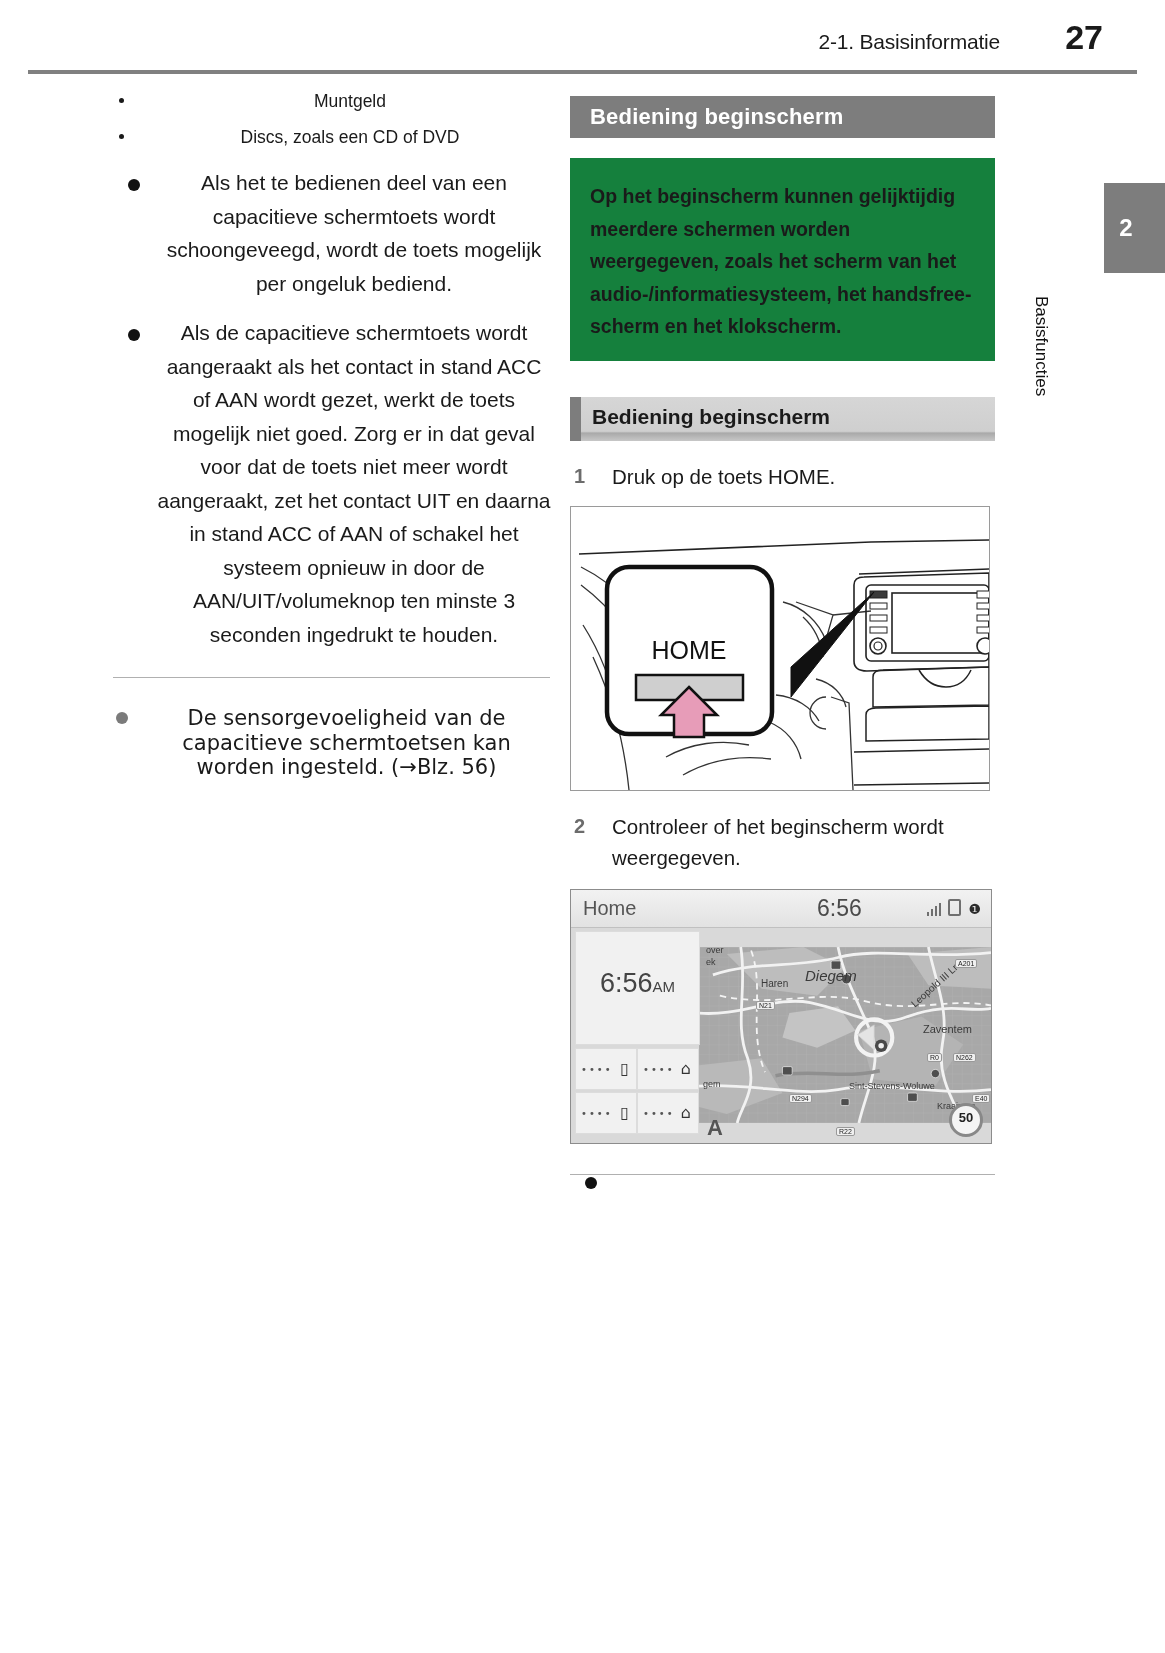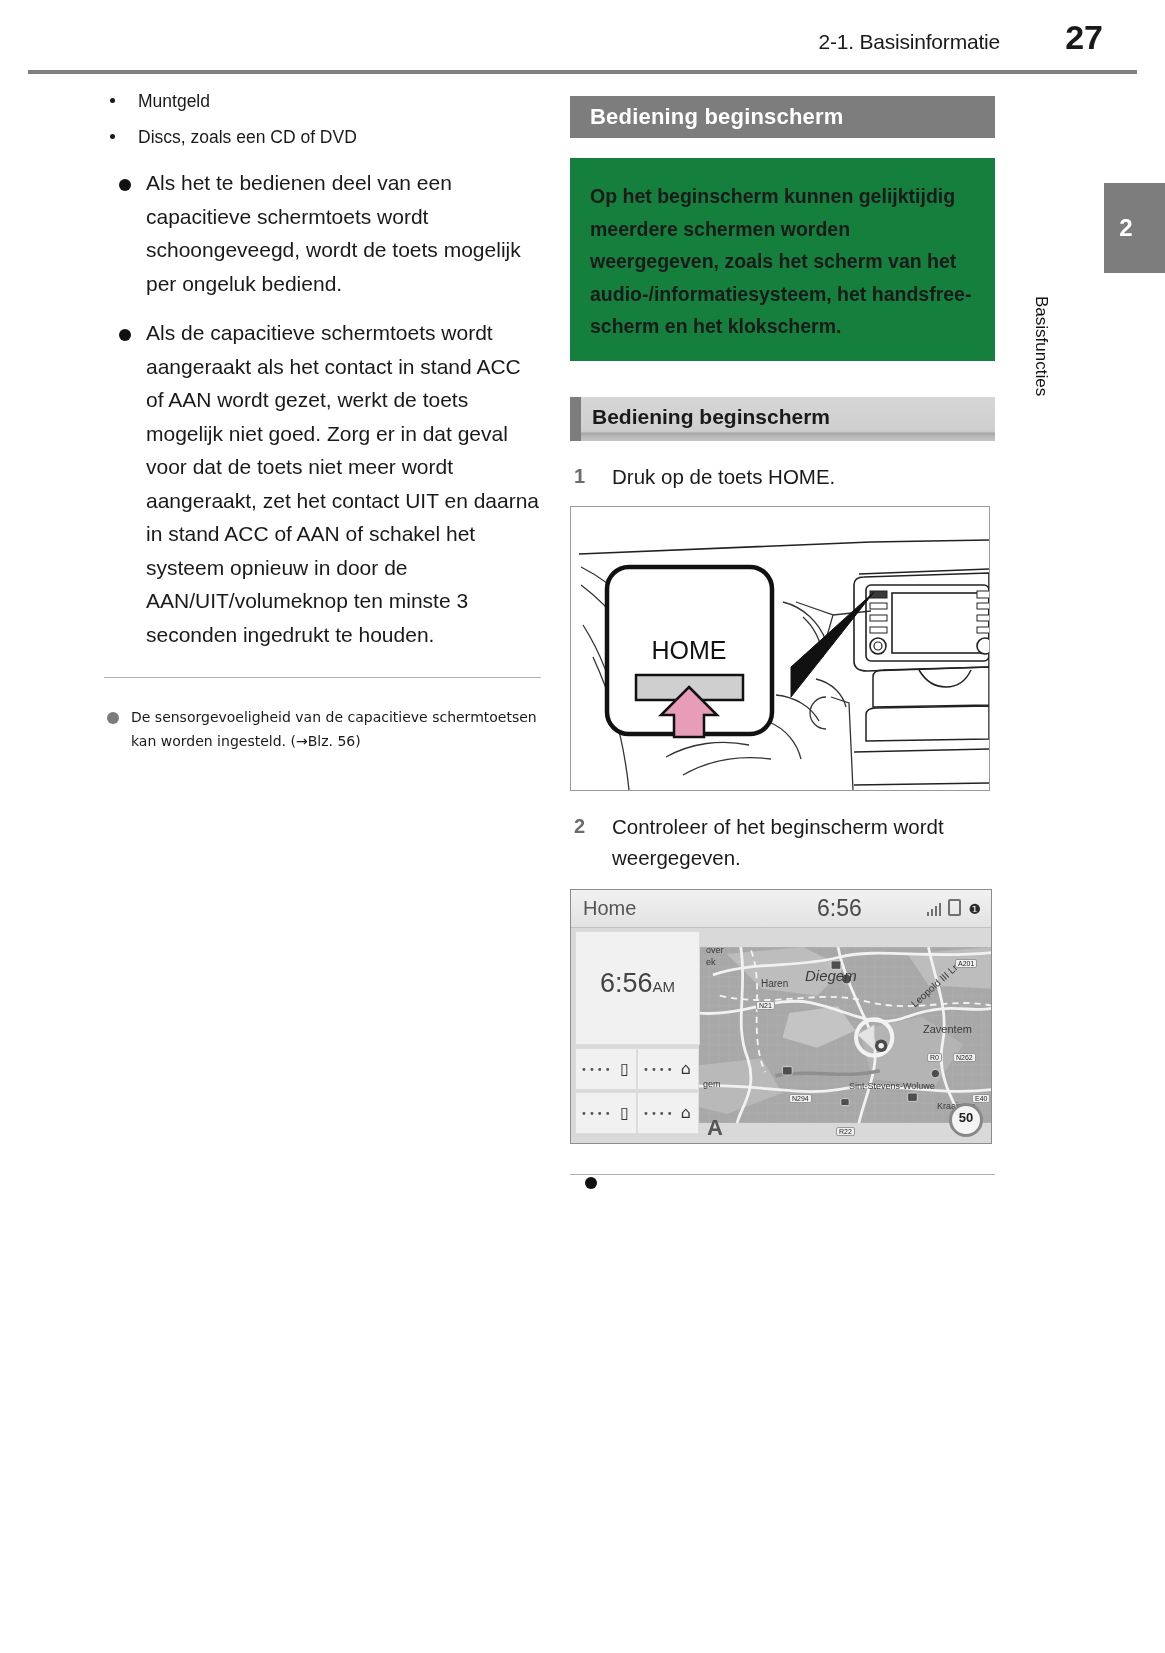--- a/index.html
+++ b/index.html
@@ -77,23 +77,24 @@
     font-size: 17px;
     color: #111;
     transform: rotate(90deg);
     transform-origin: left top;
     white-space: nowrap;
   }
 
   
   .col-left {
     position: absolute;
-    left: 104px;
+    left: 113px;
     top: 88px;
     width: 440px;
+    text-align: center;
   }
   .col-right {
     position: absolute;
     left: 570px;
     top: 96px;
     width: 425px;
   }
 
   
   .small-bullet-item {
@@ -134,21 +135,21 @@
   .note-sep {
     margin-top: 26px;
     margin-bottom: 11px;
     height: 1px;
     background: #b0b0b0;
     width: 437px;
   }
   .note-item {
     position: relative;
     padding-left: 27px;
-    font-size: 14px;
+    font-size: 21px;
     line-height: 23.5px;
     margin-bottom: 12px;
     margin-top: 28px;
   }
   .note-item .gdot {
     position: absolute;
     left: 3px;
     top: 6px;
     width: 12px;
     height: 12px;

